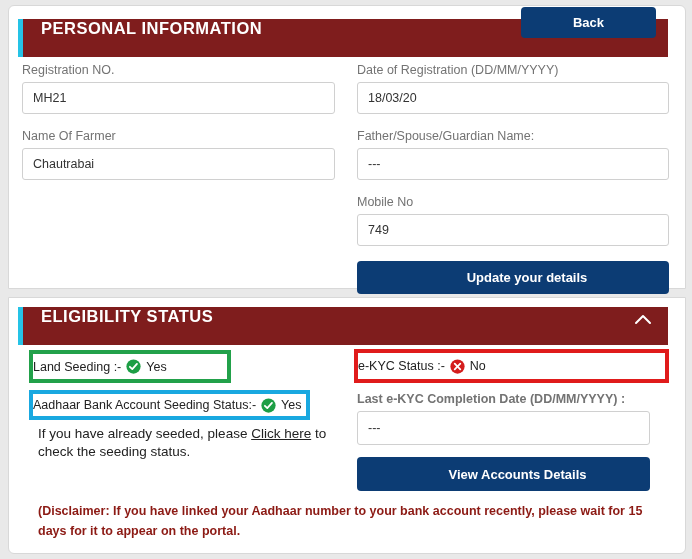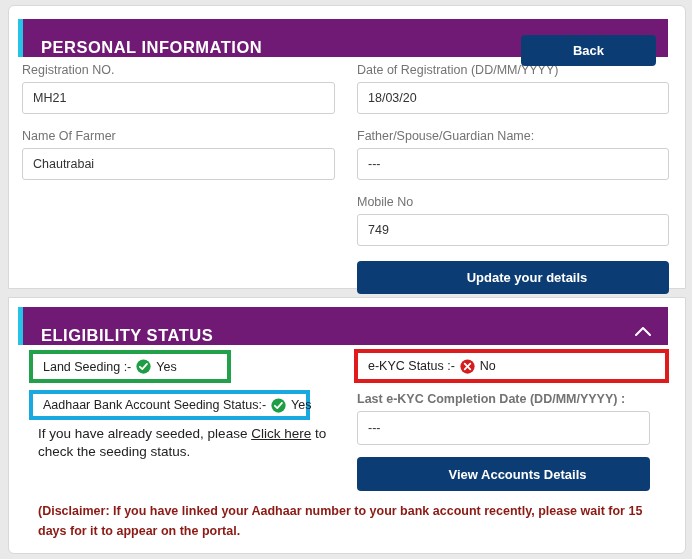--- a/index.html
+++ b/index.html
@@ -40,24 +40,24 @@
   #card-eligibility {
     left: 8px; top: 297px;
     width: 678px; height: 257px;
     border-radius: 0 0 6px 6px;
   }
 
   
   .section-header {
     position: absolute;
     height: 38px;
-    background: #701a75;
+    background: #7f1d1d;
     box-sizing: border-box;
     display: flex;
-    align-items: flex-end;
+    align-items: flex-start;
   }
   .section-header .accent {
     width: 5px;
     height: 38px;
     background: #25c3e6;
     flex: 0 0 auto;
   }
   .section-header .title {
     color: #ffffff;
     font-size: 16.5px;
@@ -89,21 +89,20 @@
     width: 135px; height: 31px;
     background: #0c3c74;
     border: none;
     border-radius: 4px;
     color: #ffffff;
     font-family: "Liberation Sans", sans-serif;
     font-size: 13px;
     font-weight: bold;
     cursor: pointer;
     z-index: 20;
-    margin-top: 28px;
   }
 
   
   .field {
     position: absolute;
   }
   .field-label {
     font-size: 12.5px;
     color: #737373;
     line-height: 16px;
@@ -154,21 +153,21 @@
     width: 293px; height: 34px;
   }
 
   
   .status-box {
     position: absolute;
     box-sizing: border-box;
     background: #ffffff;
     display: flex;
     align-items: center;
-    padding-left: 10px;
+    padding-left: 0;
     font-size: 12.5px;
     color: #222222;
     white-space: nowrap;
   }
   #box-land-seeding {
     left: 29px; top: 350px;
     width: 202px; height: 33px;
     border: 4px solid #22a14a;
   }
   #box-ekyc-status {

